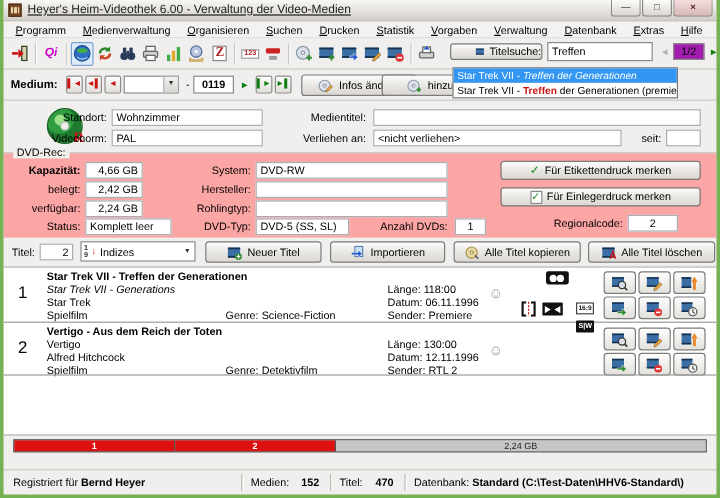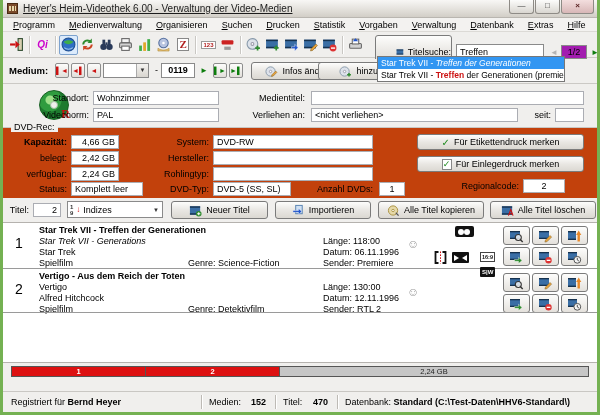--- a/index.html
+++ b/index.html
@@ -34,21 +34,21 @@
   .tbtn{width:19px;height:20px;border:1px solid transparent;border-radius:2px;
     display:flex;align-items:center;justify-content:center;flex:0 0 auto;}
   .tbtn.active{border:1px solid #7da2ce;background:#dcebfc;}
   .tsep{width:1px;height:18px;background:#c9c7c3;box-shadow:1px 0 0 #fff;margin:0 3px;flex:0 0 auto;}
   .qi{color:#cc00cc;font-weight:bold;font-style:italic;font-size:10px;}
   .zred{color:#b22222;font-weight:bold;font-size:11px;font-family:"Liberation Serif",serif;}
   .n123{font-size:6px;color:#b22222;border:1px solid #999;background:#fff;padding:0 1px;font-weight:bold;}
   .searchgrp{position:absolute;left:372px;top:35px;display:flex;align-items:center;}
   .btn{background:linear-gradient(#fdfdfc,#e9e7e3 50%,#dbd8d2);border:1px solid #7b7b7b;border-radius:3px;
     display:flex;align-items:center;justify-content:center;gap:4px;font-size:9px;color:#000;}
-  .search-btn{width:77px;height:34px;padding-left:20px;}
+  .search-btn{width:77px;height:14px;padding-left:20px;}
   .search-input{width:88px;height:16px;margin-left:4px;border:1px solid #8a8a8a;font-size:9px;
     font-family:"Liberation Sans",sans-serif;padding:0 3px;}
   .pg-prev{color:#b4b4b4;font-size:8px;margin:0 3px 0 6px;}
   .pg-box{width:26px;height:14px;background:#a21caf;border:1px solid #8a8a8a;font-size:9px;
     text-align:center;line-height:12px;}
   .pg-next{color:#0f7d0f;font-size:8px;margin-left:4px;}
   
   .dropdown{position:absolute;left:374px;top:56px;width:188px;background:#fff;
     border:1px solid #777;z-index:50;font-size:8.5px;}
   .opt{height:12px;line-height:12px;padding:0 3px;white-space:nowrap;overflow:hidden;}
@@ -76,21 +76,21 @@
   .disc{position:absolute;left:36px;top:5px;width:30px;height:30px;border-radius:50%;
     background:radial-gradient(circle at 10px 9px,#9fe08a 0 4px,#2f9c3f 5px 11px,#1d7a2e 12px 15px);
     border:1px solid #166022;}
   .disc .hole{position:absolute;left:10px;top:10px;width:8px;height:8px;border-radius:50%;background:#f0efed;border:1px solid #9fbf9f;}
   .disc .r{position:absolute;right:-2px;bottom:-3px;color:#cc1111;font-weight:bold;font-size:12px;font-family:"Liberation Serif",serif;}
   .rlbl{position:absolute;text-align:right;font-size:9px;}
   .fld{position:absolute;height:14px;background:#fff;border:1px solid #abadb3;font-size:9px;
     padding:0 3px;display:flex;align-items:center;white-space:nowrap;overflow:hidden;}
   .fld.r{justify-content:flex-end;}
   
-  .dvdrec{position:absolute;left:0;top:127px;right:0;height:78px;background:#c2410c;
+  .dvdrec{position:absolute;left:0;top:127px;right:0;height:78px;background:#fca5a5;
     border-top:1px solid #c9c7c3;border-bottom:1px solid #c9c7c3;}
   .grouplbl{position:absolute;left:8px;top:-6px;background:#f0efed;padding:0 3px;font-size:9px;}
   .chk{color:#1d8a1d;font-size:10px;font-weight:bold;}
   .pagechk{width:10px;height:11px;background:#fff;border:1px solid #888;position:relative;}
   .pagechk::after{content:"✓";position:absolute;left:0;top:-1px;color:#1d8a1d;font-size:9px;font-weight:bold;}
   
   .tittb{position:absolute;left:0;top:198px;right:0;height:24px;background:#f0efed;}
   .sortcombo{position:absolute;left:64px;top:3px;width:96px;height:17px;background:#fff;border:1px solid #8a8a8a;
     display:flex;align-items:center;font-size:9px;padding-left:2px;gap:3px;}
   .sortnums{font-size:6px;line-height:6px;color:#333;font-weight:bold;}

